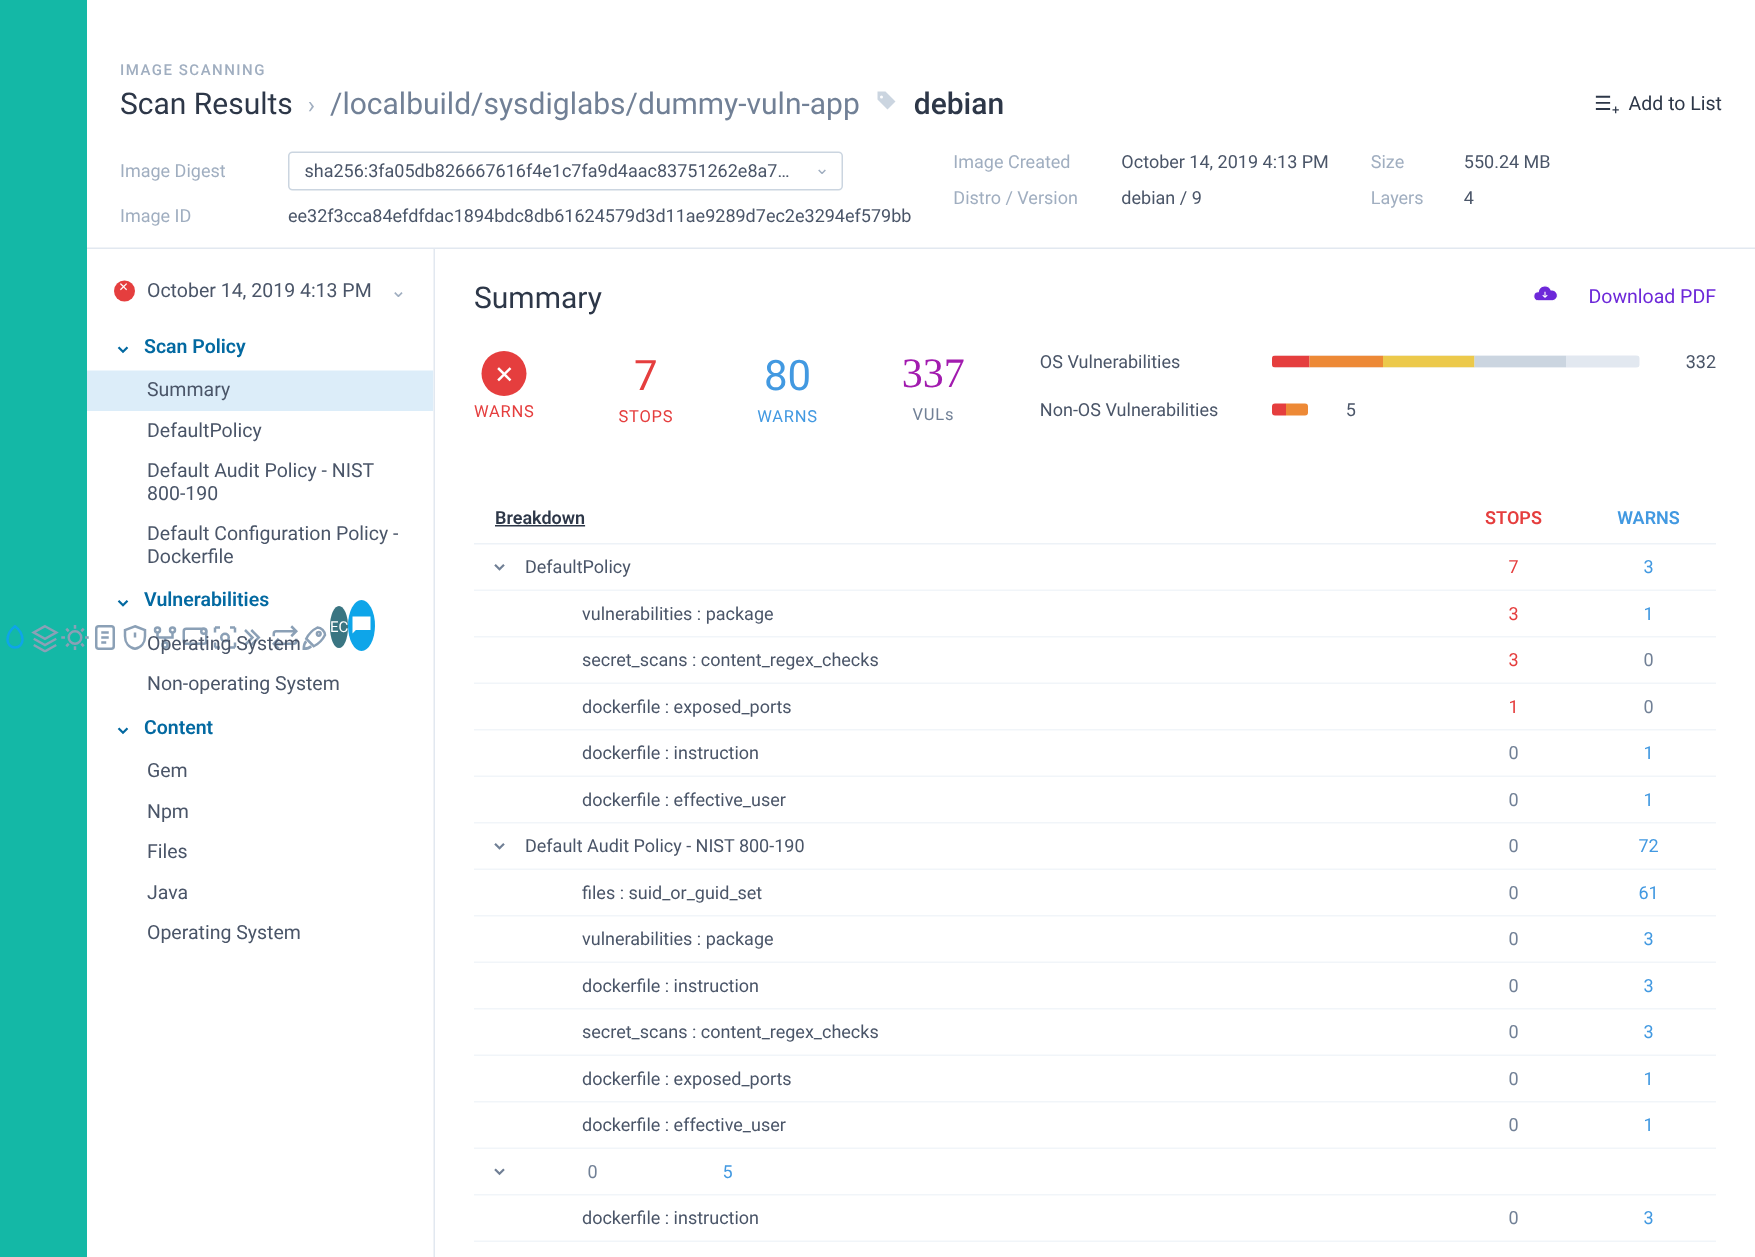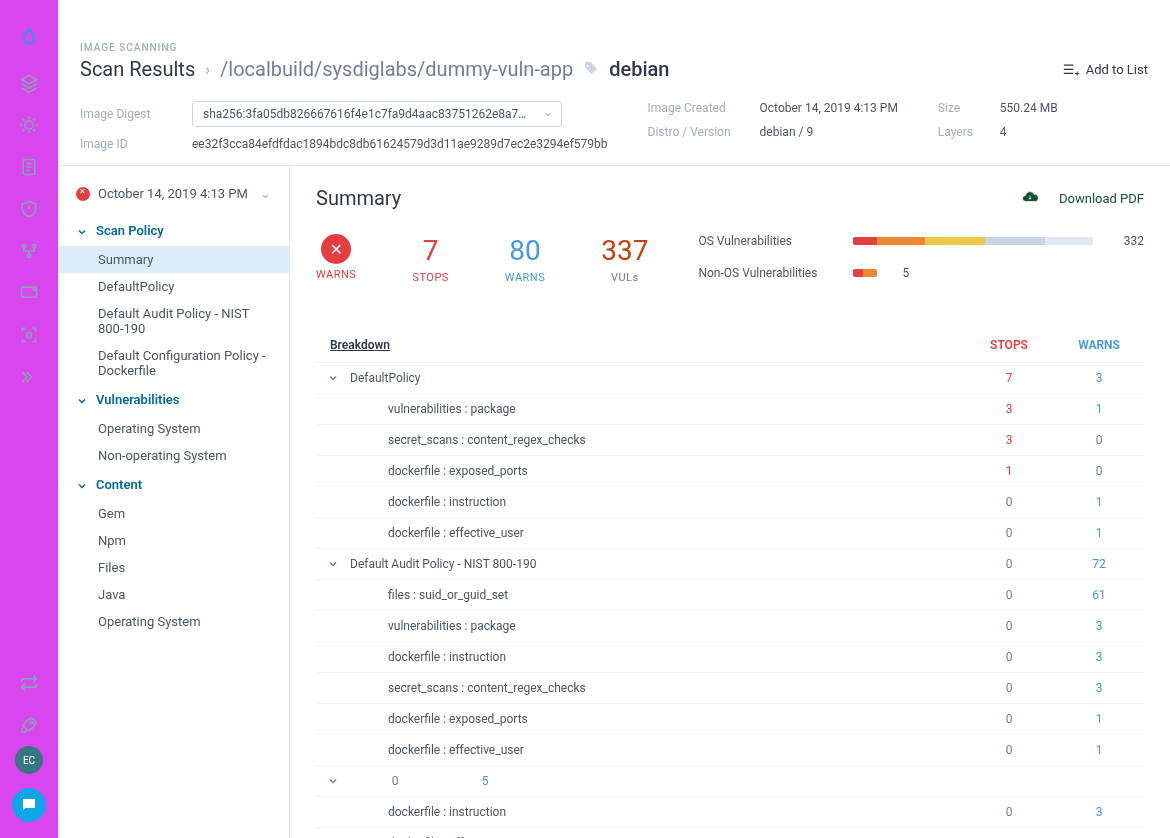--- a/index.html
+++ b/index.html
@@ -1,65 +1,65 @@
 <!DOCTYPE html>
 <html><head>
 <meta charset="utf-8">
 <style>
 * { box-sizing: border-box; margin: 0; padding: 0; }
 body { font-family: -apple-system, BlinkMacSystemFont, "Segoe UI", Roboto, sans-serif; font-size: 13px; color: #4a5568; background: #fff; overflow: hidden; }
 .app { display: flex; height: 838px; width: 1170px; }
-.navrail { width: 58px; background: #d946ef; display: flex; flex-direction: column; align-items: center; padding-top: 12px; }
+.navrail { width: 58px; background: #14b8a6; display: flex; flex-direction: row; align-items: center; padding-top: 12px; }
 .navrail .nav-ico { width: 58px; height: 42px; display: flex; align-items: center; justify-content: center; color: #8ba0b6; cursor: pointer; }
 .navrail .nav-ico svg { width: 20px; height: 20px; }
 .navrail .spacer { flex: 1; }
 .navrail .avatar { width: 28px; height: 28px; border-radius: 50%; background: #3a7582; color: #fff; font-size: 10px; display: flex; align-items: center; justify-content: center; margin-bottom: 14px; }
 .navrail .chat { width: 34px; height: 34px; border-radius: 50%; background: #0ea5e9; display: flex; align-items: center; justify-content: center; margin-bottom: 16px; }
 .navrail .logo { color: #0ea5e9; height: 50px; }
 .main { flex: 1; display: flex; flex-direction: column; }
 .hdr { padding: 10px 22px 14px 22px; border-bottom: 1px solid #e2e8f0; }
 .crumb-label { font-size: 10px; letter-spacing: 1px; color: #a0aec0; font-weight: 500; margin-top: 32px; }
 .crumb-row { display: flex; align-items: center; gap: 10px; margin-top: 4px; }
 .crumb1 { font-size: 20px; color: #2d3748; }
 .crumb-chev { color: #a0aec0; font-size: 16px; }
 .crumb2 { font-size: 20px; color: #718096; }
 .tag-ico { color: #cbd5e0; }
 .crumb3 { font-size: 20px; color: #2d3748; font-weight: 500; }
 .add-list { margin-left: auto; display: flex; align-items: center; gap: 6px; cursor: pointer; color: #2d3748; font-size: 13px; }
-.meta { display: flex; gap: 40px; margin-top: 20px; font-size: 12px; }
+.meta { display: flex; gap: 28px; margin-top: 20px; font-size: 12px; }
 .meta-col { display: flex; flex-direction: column; gap: 10px; }
 .meta-row { display: flex; align-items: center; gap: 22px; }
 .meta-k { color: #a0aec0; min-width: 90px; }
 .meta-v { color: #4a5568; }
 .digest-sel { border: 1px solid #cbd5e0; border-radius: 3px; padding: 5px 28px 5px 10px; width: 370px; position: relative; color: #4a5568; cursor: pointer; overflow: hidden; white-space: nowrap; text-overflow: ellipsis; }
 .digest-sel::after { content: "⌄"; position: absolute; right: 8px; top: 3px; color: #a0aec0; }
 .body { flex: 1; display: flex; overflow: hidden; }
 .side { width: 232px; border-right: 1px solid #e2e8f0; padding-top: 14px; overflow-y: auto; }
 .side-date { display: flex; align-items: center; gap: 8px; padding: 6px 18px 14px 18px; cursor: pointer; }
 .side-date .dot { width: 14px; height: 14px; background: #e53e3e; border-radius: 50%; position: relative; }
 .side-date .dot::after { content: "✕"; color: #fff; font-size: 8px; position: absolute; left: 3px; top: 0px; }
 .side-date .chev { margin-left: auto; color: #a0aec0; }
 .side-grp { display: flex; align-items: flex-end; gap: 8px; padding: 8px 18px; font-weight: 600; color: #0369a1; cursor: pointer; }
 .side-grp svg { width: 12px; height: 12px; }
 .side-item { padding: 6px 18px 6px 40px; cursor: pointer; color: #4a5568; }
 .side-item.active { background: #dcedf9; }
 .content { flex: 1; padding: 20px 26px; overflow-y: auto; }
 .section-hd { display: flex; align-items: center; margin-bottom: 24px; }
 .section-hd h2 { font-size: 20px; font-weight: 400; color: #2d3748; }
-.dl-pdf { margin-left: auto; display: flex; align-items: center; gap: 20px; cursor: pointer; color: #14532d; }
+.dl-pdf { margin-left: auto; display: flex; align-items: center; gap: 20px; cursor: pointer; color: #6d28d9; }
 .stats { display: flex; align-items: flex-start; gap: 50px; margin-bottom: 30px; }
 .stat-grp { display: flex; gap: 56px; }
 .stat { text-align: center; }
 .stat .big { font-size: 28px; }
 .stat .lbl { font-size: 11px; margin-top: 4px; letter-spacing: 0.5px; }
 .stat-fail .big { width: 30px; height: 30px; background: #e53e3e; border-radius: 50%; display: flex; align-items: center; justify-content: center; color: #fff; font-size: 16px; margin: 0 auto 4px; }
 .stat-fail .lbl { color: #e53e3e; }
 .stat-stops .big, .stat-stops .lbl { color: #e53e3e; }
 .stat-warns .big, .stat-warns .lbl { color: #4299e1; }
-.stat-vuls .big { color: #c2410c; }
+.stat-vuls .big { color: #a21caf; font-family: Liberation Serif, serif; }
 .stat-vuls .lbl { color: #718096; }
 .vuln-bars { flex: 1; font-size: 12px; }
 .vuln-row { display: flex; align-items: center; gap: 25px; margin-bottom: 18px; }
 .vuln-row .vlabel { min-width: 130px; color: #4a5568; }
 .bar { flex: 1; height: 8px; background: #edf2f7; border-radius: 2px; position: relative; overflow: hidden; }
 .bar-seg { position: absolute; height: 100%; }
 .bar-small { width: 24px; height: 8px; display: inline-block; border-radius: 2px; }
 .vcount { min-width: 26px; text-align: right; }
 .brk-head { display: flex; padding: 10px 0; border-bottom: 1px solid #edf2f7; font-weight: 600; font-size: 12px; }
 .brk-head .col1 { flex: 1; color: #2d3748; text-decoration: underline; }

